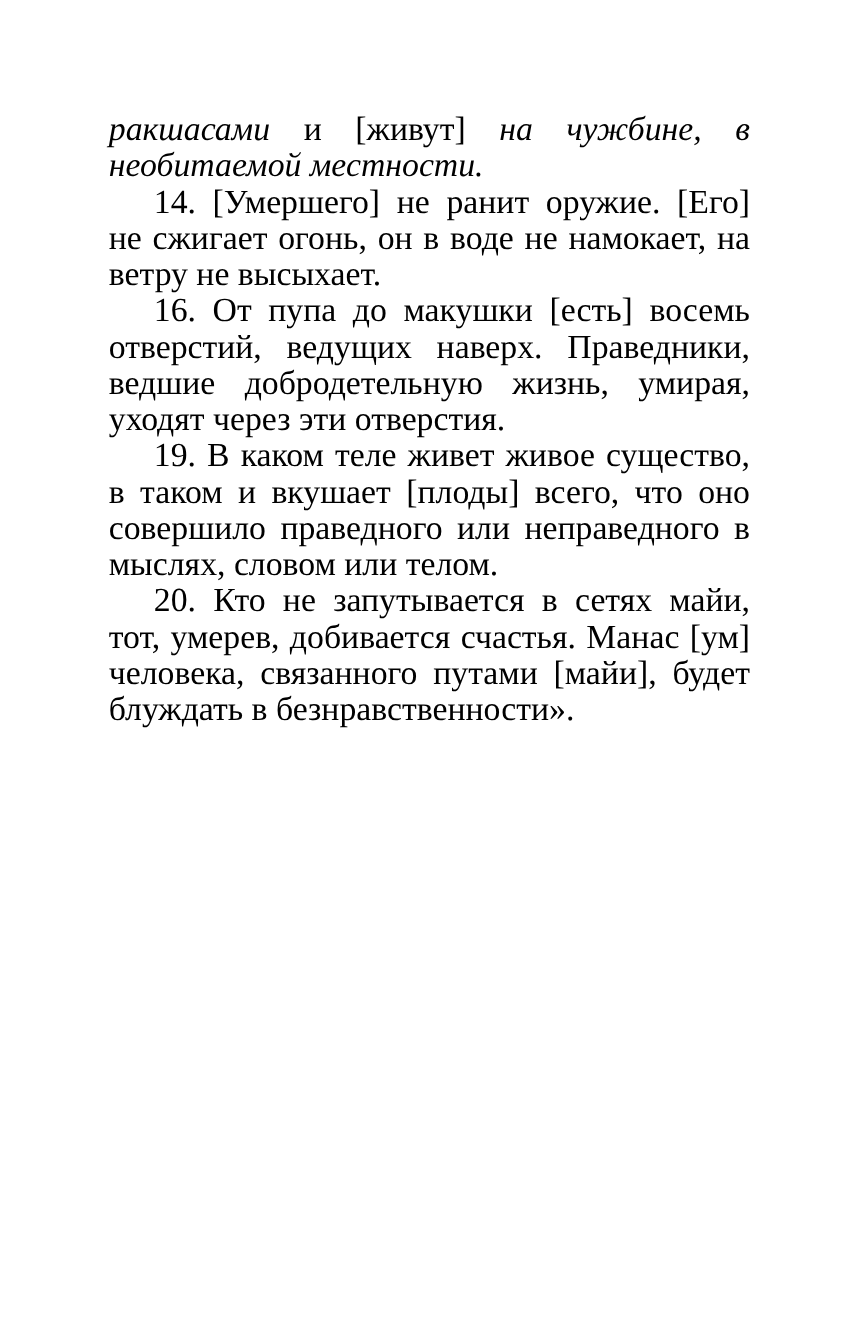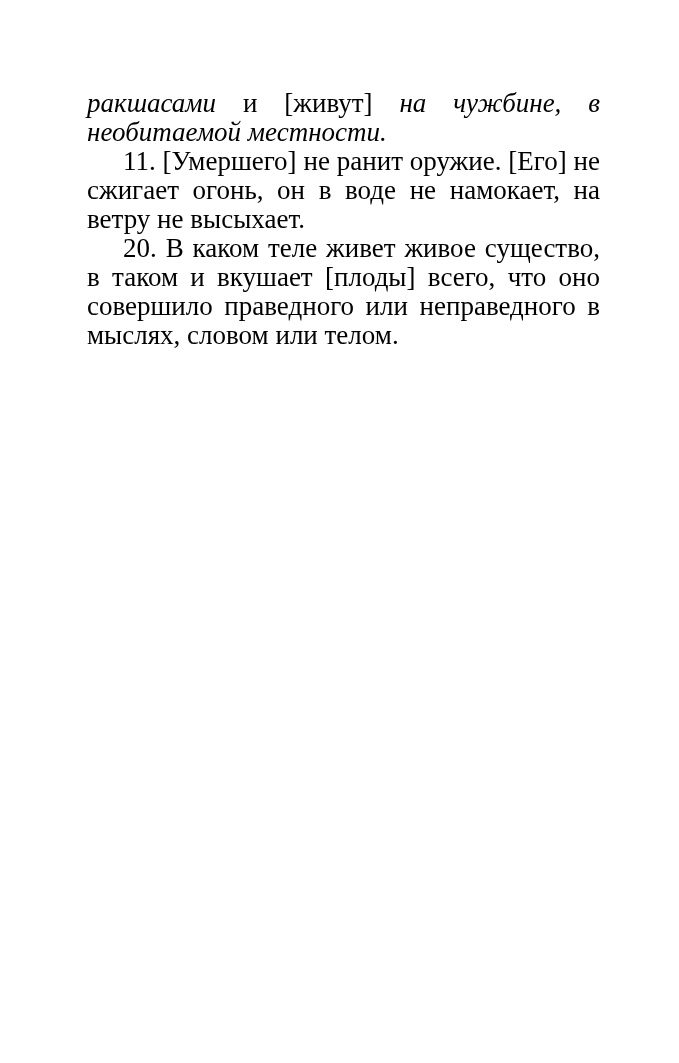--- a/index.html
+++ b/index.html
@@ -44,16 +44,18 @@
   .run-normal {
     font-style: normal;
   }
 </style>
 </head>
 <body>
 
 <div class="page">
   <div class="text-column" id="text-column">
       <p class="no-indent"><span class="run-italic">ракшасами</span><span class="run-normal"> и [живут] </span><span class="run-italic">на чужбине, в необитаемой местности.</span></p>
-      <p class="indent"><span class="run-normal">11. [Умершего] не ранит оружие. [Его] не сжигает огонь, он в воде не намокает, на ветру не высыхает.</span></p>
-      <p class="indent"><span class="run-normal">20. В каком теле живет живое существо, в таком и вкушает [плоды] всего, что оно совершило праведного или неправедного в мыслях, словом или телом.</span></p>
+      <p class="indent"><span class="run-normal">14. [Умершего] не ранит оружие. [Его] не сжигает огонь, он в воде не намокает, на ветру не высыхает.</span></p>
+      <p class="indent"><span class="run-normal">16. От пупа до макушки [есть] восемь отверстий, ведущих наверх. Праведники, ведшие добродетельную жизнь, умирая, уходят через эти отверстия.</span></p>
+      <p class="indent"><span class="run-normal">19. В каком теле живет живое существо, в таком и вкушает [плоды] всего, что оно совершило праведного или неправедного в мыслях, словом или телом.</span></p>
+      <p class="indent"><span class="run-normal">20. Кто не запутывается в сетях майи, тот, умерев, добивается счастья. Манас [ум] человека, связанного путами [майи], будет блуждать в безнравственности».</span></p>
     </div>
 </div>
 
 </body></html>

